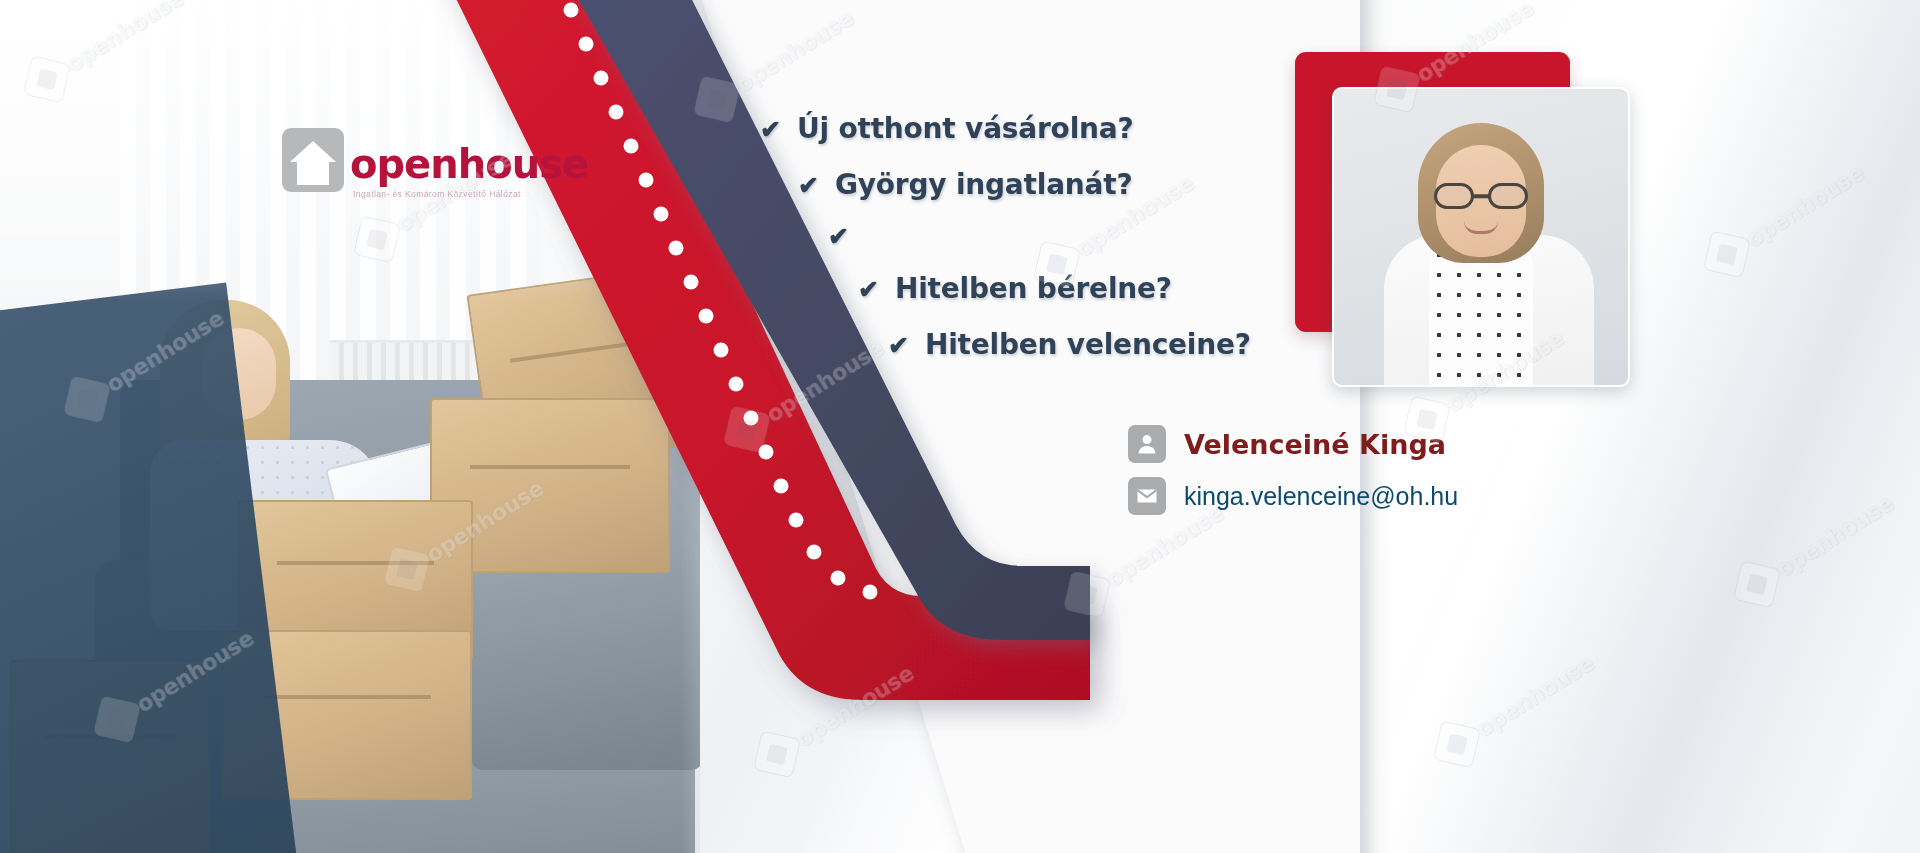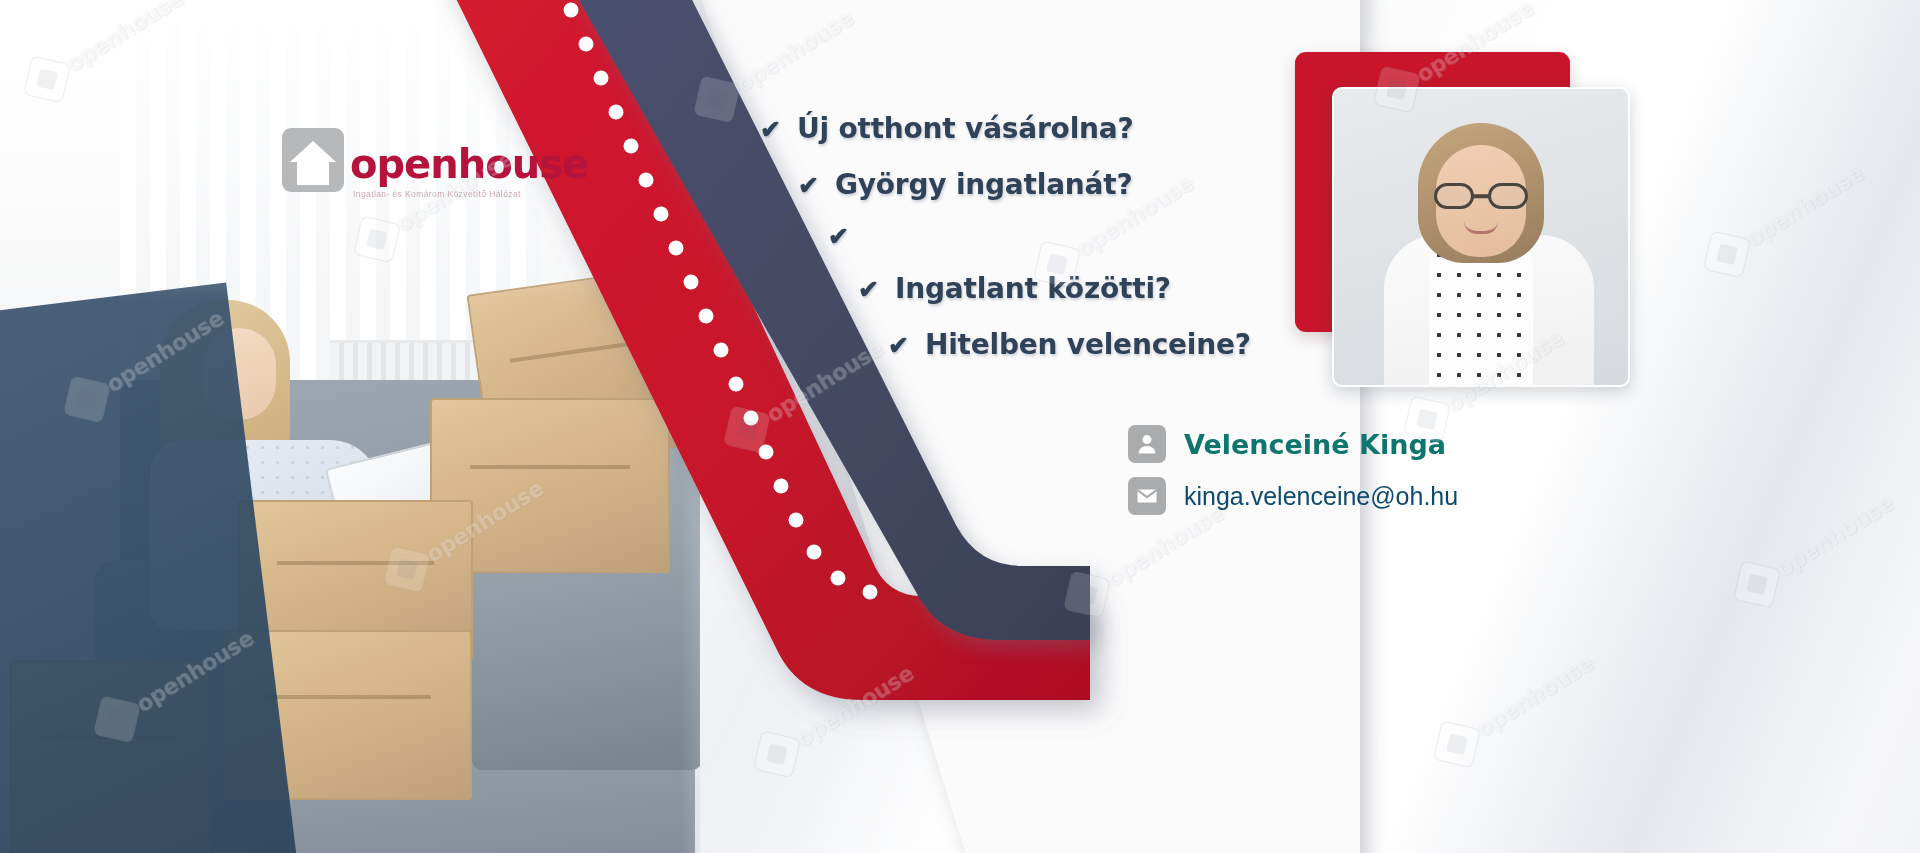--- a/index.html
+++ b/index.html
@@ -337,21 +337,21 @@
     position: relative;
   }
   .c-icon svg { display: block; }
   .c-text {
     margin-left: 18px;
     color: #0c4a6e;
     font-size: 25px;
     font-family: "Liberation Sans", sans-serif;
   }
   .c-name {
-    font-size: 27px; font-weight: 700; color: #0f766e;
+    font-size: 27px; font-weight: 700; color: #7f1d1d;
     font-family: "DejaVu Sans", sans-serif;
     margin-left: 18px;
   }
   .c-row-split { display: flex; align-items: center; margin-bottom: 14px; }
   .c-sub { display: flex; align-items: center; }
   .c-sub.second { margin-left: 72px; }
   .c-icon-sm { width: 33px; height: 33px; border-radius: 6px; }
   .c-text-sm { margin-left: 16px; font-size: 25px; color: #46566a; }
   .c-icon-addr { width: 31px; height: 36px; border-radius: 6px; }
 
@@ -524,21 +524,21 @@
     </div>
     <div class="check-row ci-1">
       <span class="check-mark">✔</span>
       <span class="check-label">György ingatlanát?</span>
     </div>
     <div class="check-row ci-2">
       <span class="check-mark">✔</span>
     </div>
     <div class="check-row ci-3">
       <span class="check-mark">✔</span>
-      <span class="check-label">Ingatlant közötti?</span>
+      <span class="check-label">Hitelben bérelne?</span>
     </div>
     <div class="check-row ci-4">
       <span class="check-mark">✔</span>
       <span class="check-label">Hitelben velenceine?</span>
     </div>
   </div>
 
   <div class="portrait-wrap">
     <div class="portrait-redframe"></div>
     <div class="portrait-photo">

